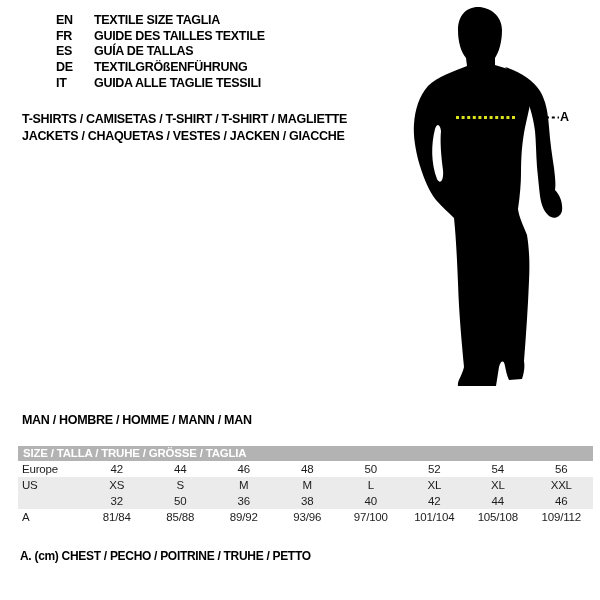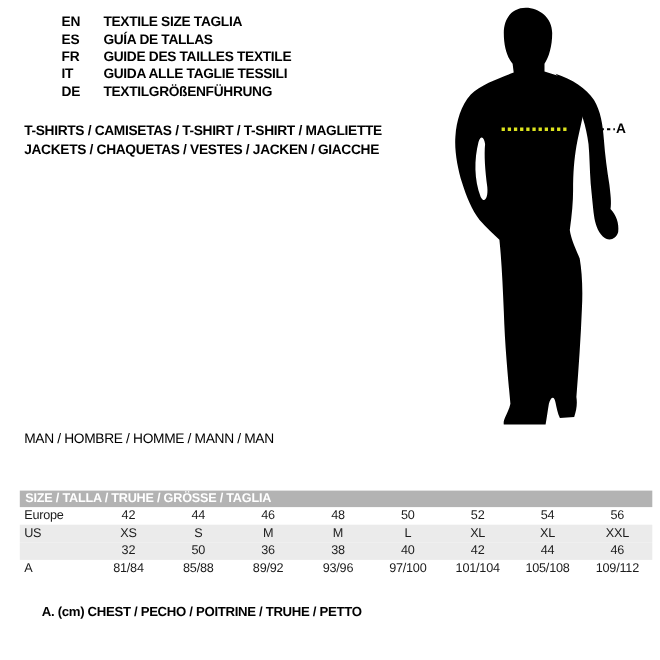--- a/index.html
+++ b/index.html
@@ -13,57 +13,57 @@
   .lang-row{display:flex;height:15.7px;line-height:15.7px;
     font-size:12.5px;font-weight:700;letter-spacing:-0.3px;}
   .lang-code{width:38px;padding-left:34px;}
   
   .garments{left:22px;top:111px;}
   .garment-line{height:16.5px;line-height:16.5px;font-size:12.5px;font-weight:700;letter-spacing:-0.3px;}
   
   .figure-svg{left:410px;top:5px;}
   .a-label{left:560px;top:110px;font-size:12.5px;font-weight:700;}
   
-  .section-title{left:22px;top:392px;font-size:12.5px;font-weight:400;letter-spacing:-0.3px;}
+  .section-title{left:22px;top:413px;font-size:12.5px;font-weight:700;letter-spacing:-0.3px;}
   
   .size-table{left:18px;top:446px;width:575px;}
   .size-header{height:15px;line-height:15px;background:#b3b3b3;color:#ffffff;
     font-size:11.5px;font-weight:700;padding-left:5px;letter-spacing:-0.2px;}
   .trow{display:flex;height:16px;line-height:16px;font-size:11.5px;color:#1c1c1c;letter-spacing:-0.2px;justify-content:flex-end;}
   .trow.shaded{background:#ebebeb;}
   .tlabel{width:63px;padding-left:4px;text-align:left;}
   .tcell{width:63.5px;text-align:center;}
   
-  .footnote{left:20px;top:549px;font-size:12px;font-weight:700;letter-spacing:-0.3px;margin-left:18px;}
+  .footnote{left:20px;top:549px;font-size:12px;font-weight:700;letter-spacing:-0.3px;}
 </style>
 </head>
 <body>
 
 <div id="canvas">
 
   <div class="abs lang-list">
     <div class="lang-row">
       <span class="lang-code">EN</span>
       <span>TEXTILE SIZE TAGLIA</span>
     </div>
     <div class="lang-row">
+      <span class="lang-code">FR</span>
+      <span>GUIDE DES TAILLES TEXTILE</span>
+    </div>
+    <div class="lang-row">
       <span class="lang-code">ES</span>
       <span>GUÍA DE TALLAS</span>
     </div>
     <div class="lang-row">
-      <span class="lang-code">FR</span>
-      <span>GUIDE DES TAILLES TEXTILE</span>
+      <span class="lang-code">DE</span>
+      <span>TEXTILGRÖßENFÜHRUNG</span>
     </div>
     <div class="lang-row">
       <span class="lang-code">IT</span>
       <span>GUIDA ALLE TAGLIE TESSILI</span>
-    </div>
-    <div class="lang-row">
-      <span class="lang-code">DE</span>
-      <span>TEXTILGRÖßENFÜHRUNG</span>
     </div>
   </div>
 
   <div class="abs garments">
     <div class="garment-line">T-SHIRTS / CAMISETAS / T-SHIRT / T-SHIRT / MAGLIETTE</div>
     <div class="garment-line">JACKETS / CHAQUETAS / VESTES / JACKEN / GIACCHE</div>
   </div>
 
   <svg class="abs figure-svg" width="160" height="392" viewBox="0 0 160 392">
     <path fill="#000000" d="

